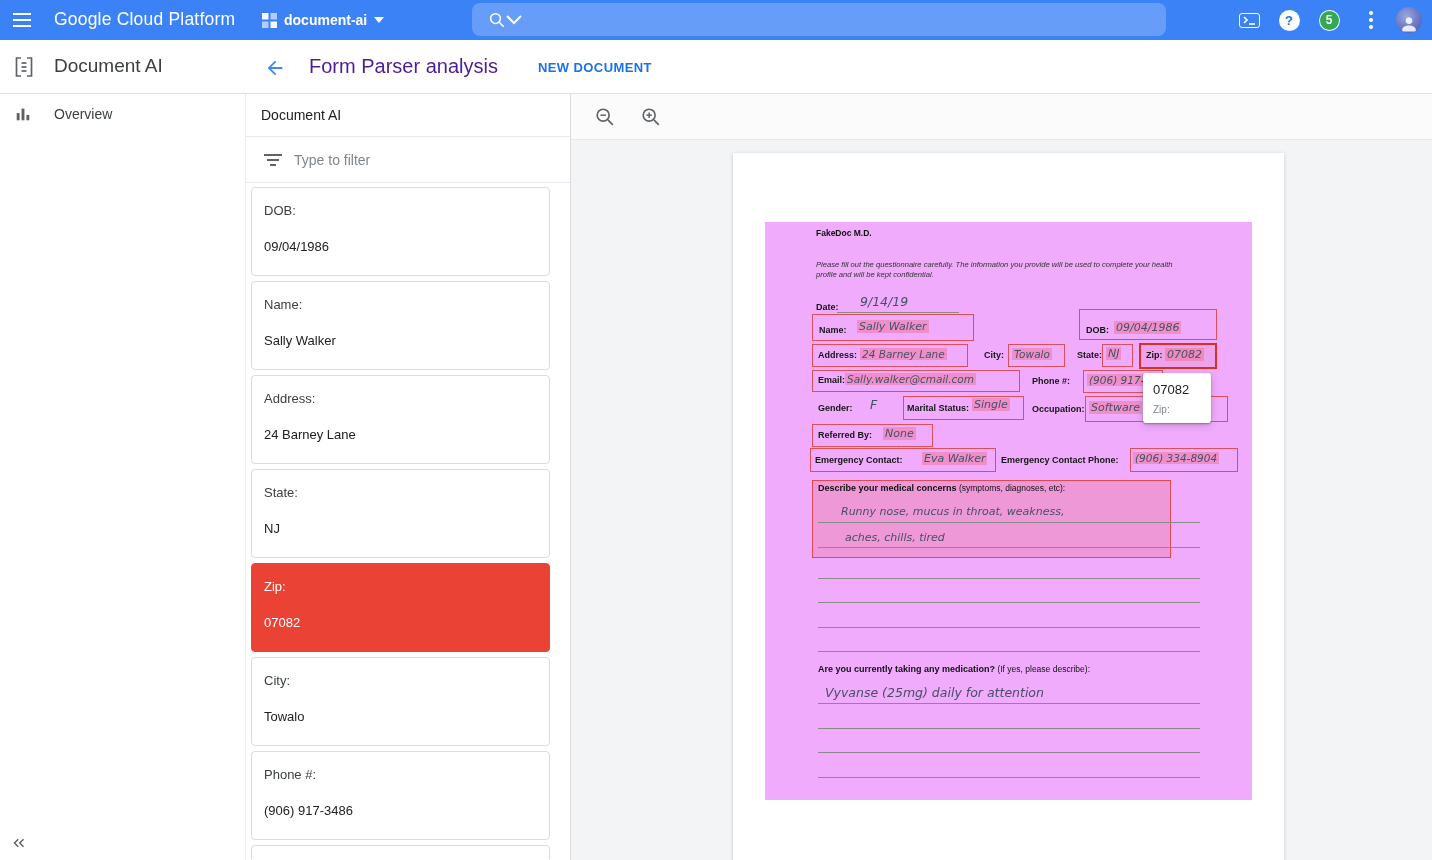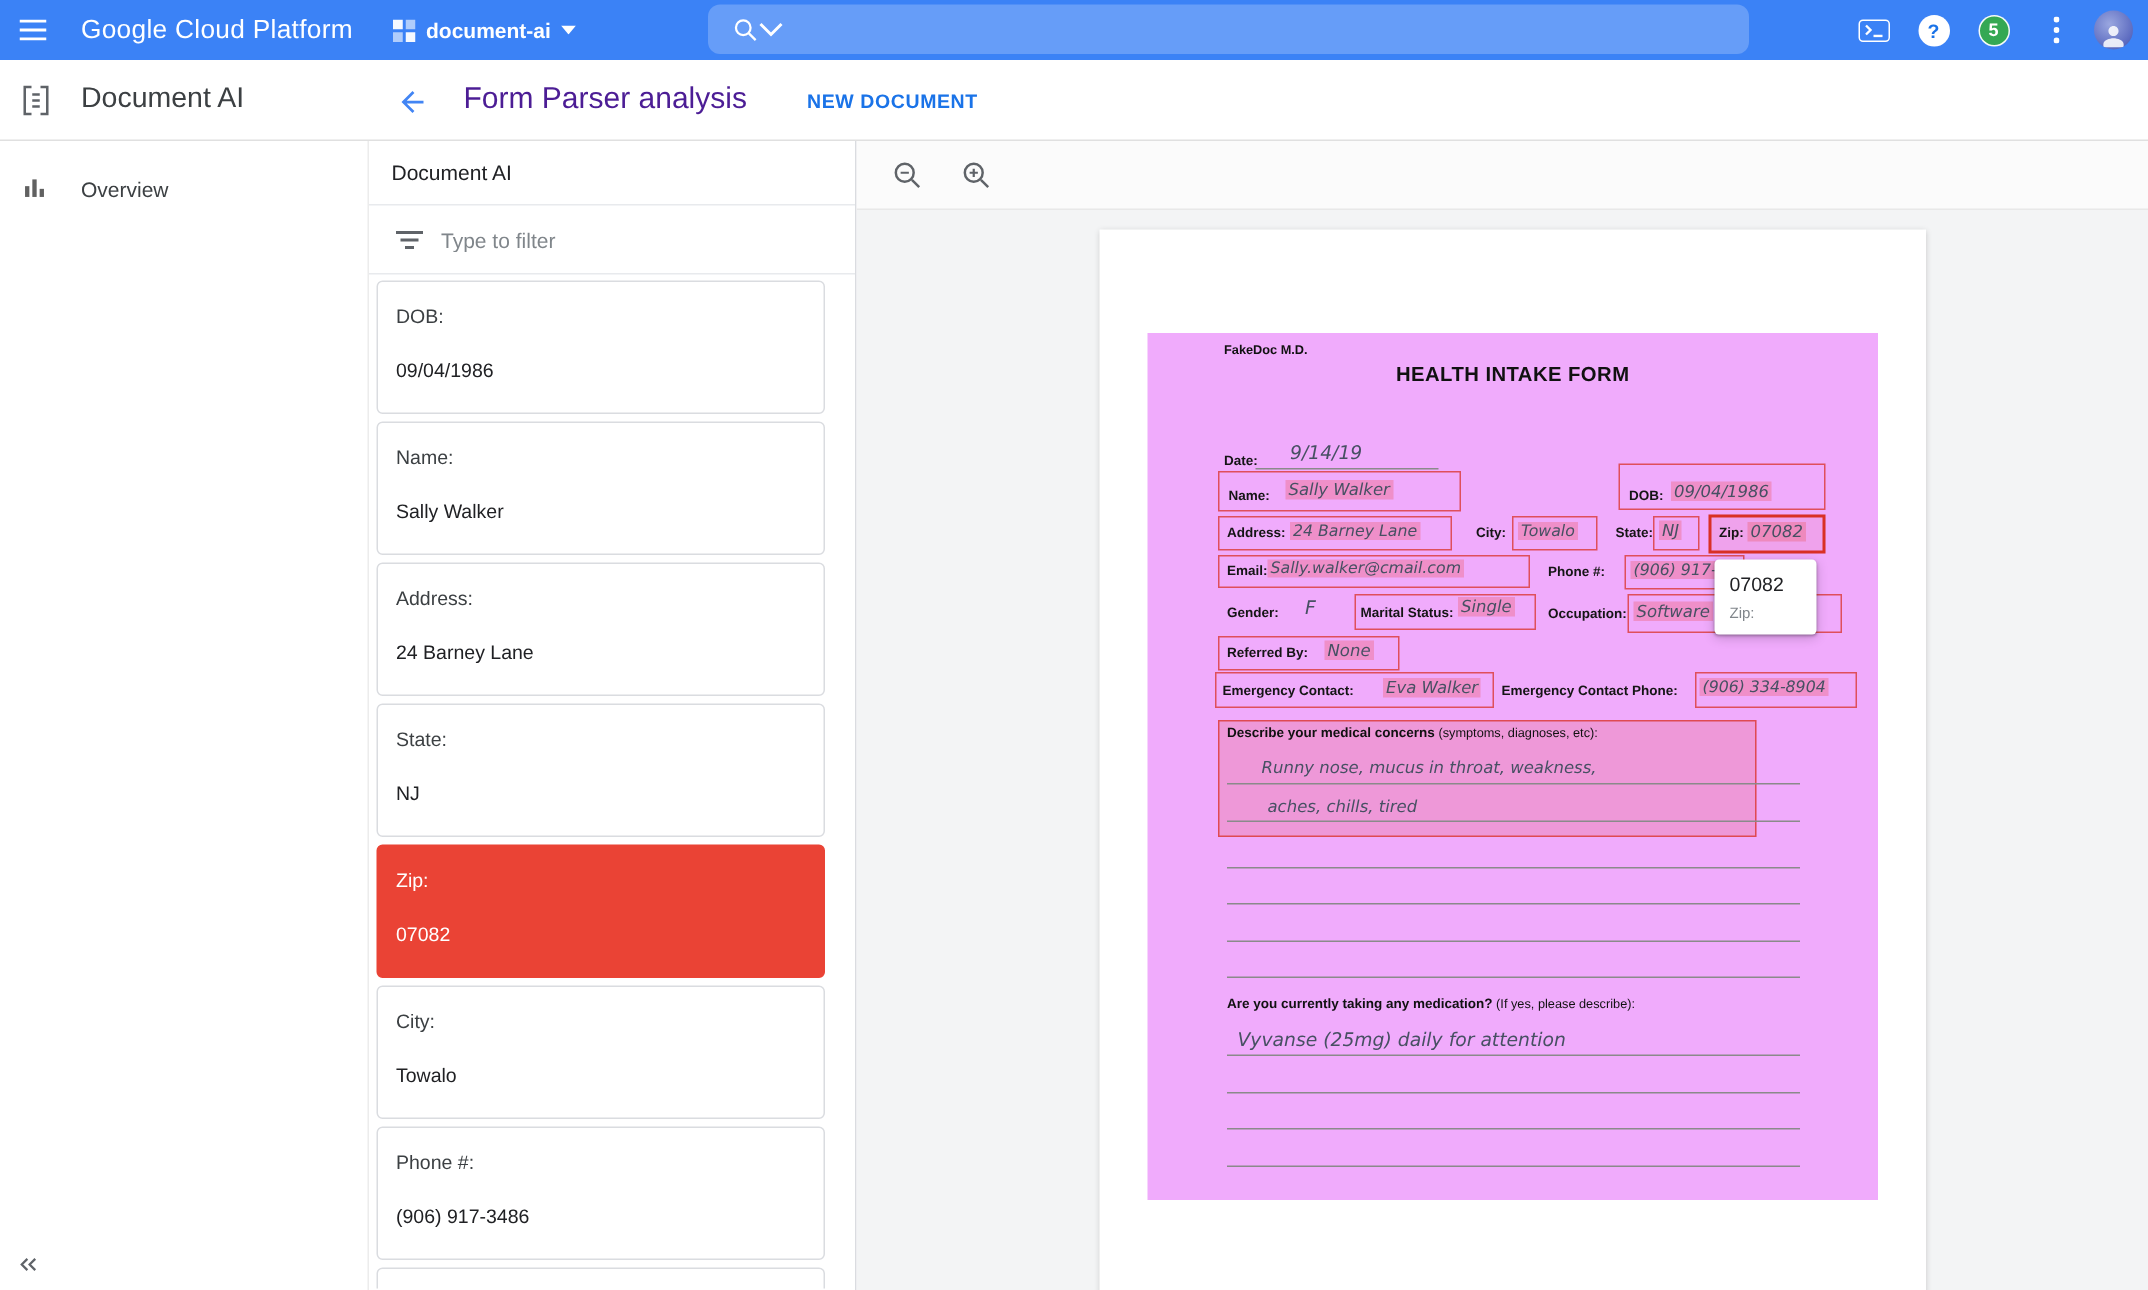--- a/index.html
+++ b/index.html
@@ -43,21 +43,21 @@
   .app-title { position:absolute; left:54px; top:15px; font-size:19px; color:#3c4043; }
   .back-btn { position:absolute; left:263px; top:16px; width:24px; height:24px;
     cursor:pointer; display:flex; align-items:center; justify-content:center; }
   .page-title { position:absolute; left:309px; top:15px; font-size:20px; color:#4c1d95; }
   .new-doc { position:absolute; left:538px; top:20px; font-size:13px; font-weight:bold;
     letter-spacing:.4px; color:#1a73e8; cursor:pointer; }
 
   
   .sidebar { position:absolute; left:0; top:94px; width:246px; height:766px;
     background:#fff; border-right:1px solid #ececec; }
-  .side-item { height:40px; display:flex; align-items:flex-end; cursor:pointer; }
+  .side-item { height:40px; display:flex; align-items:center; cursor:pointer; }
   .side-item .ic { width:18px; margin-left:14px; display:flex; }
   .side-item .lbl { margin-left:22px; font-size:14px; color:#3c4043; }
   .side-item.active { background:#e8f0fe; }
   .side-item.active .lbl { color:#1967d2; font-weight:bold; }
   .collapse-btn { position:absolute; left:6px; bottom:4px; width:26px; height:26px;
     display:flex; align-items:center; justify-content:center; cursor:pointer; }
 
   
   .panel { position:absolute; left:246px; top:94px; width:325px; height:766px;
     background:#fff; border-right:1px solid #dadce0; }
@@ -287,21 +287,21 @@
           <line x1="7" y1="10" x2="13" y2="10" stroke="#5f6368" stroke-width="1.6"></line>
           <line x1="10" y1="7" x2="10" y2="13" stroke="#5f6368" stroke-width="1.6"></line>
         </svg>
     </span>
   </div>
   <div class="viewer">
     <div class="page">
       <div class="scan">
 
         <div class="clinic">FakeDoc M.D.</div>
-        <div class="scan-title">HEALTH INTAKE FORM</div>
+        <div class="instructions">Please fill out the questionnaire carefully. The information you provide will be used to complete your health profile and will be kept confidential.</div>
 
         <div class="uline" style="left:72px;top:90px;width:122px"></div>
         <span class="flb" style="left:51px;top:80px">Date:</span>
         <span class="hw big" style="left:95px;top:72px">9/14/19</span>
 
         <div class="fbox" style="left:47px;top:92px;width:162px;height:27px"></div>
         <span class="flb" style="left:54px;top:103px">Name:</span>
         <span class="hw hl" style="left:92px;top:98px">Sally Walker</span>
         <div class="fbox" style="left:314px;top:87px;width:138px;height:31px"></div>
         <span class="flb" style="left:321px;top:103px">DOB:</span>

